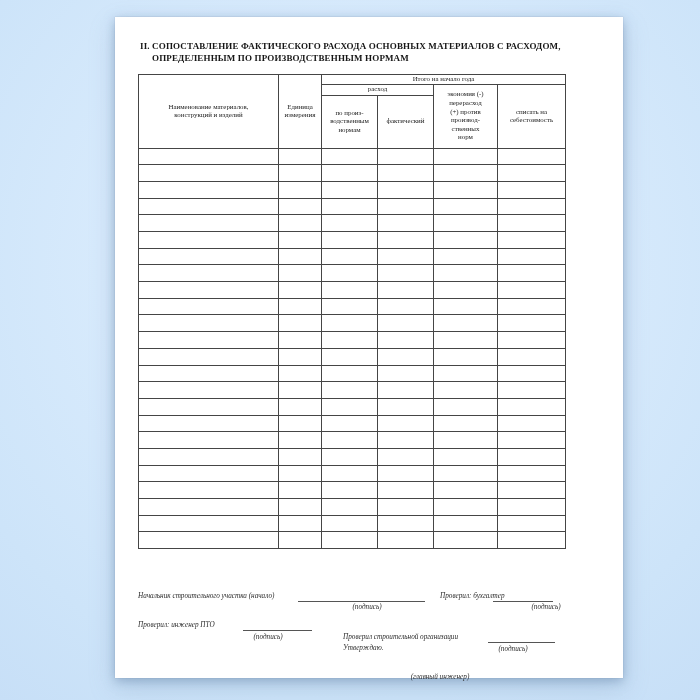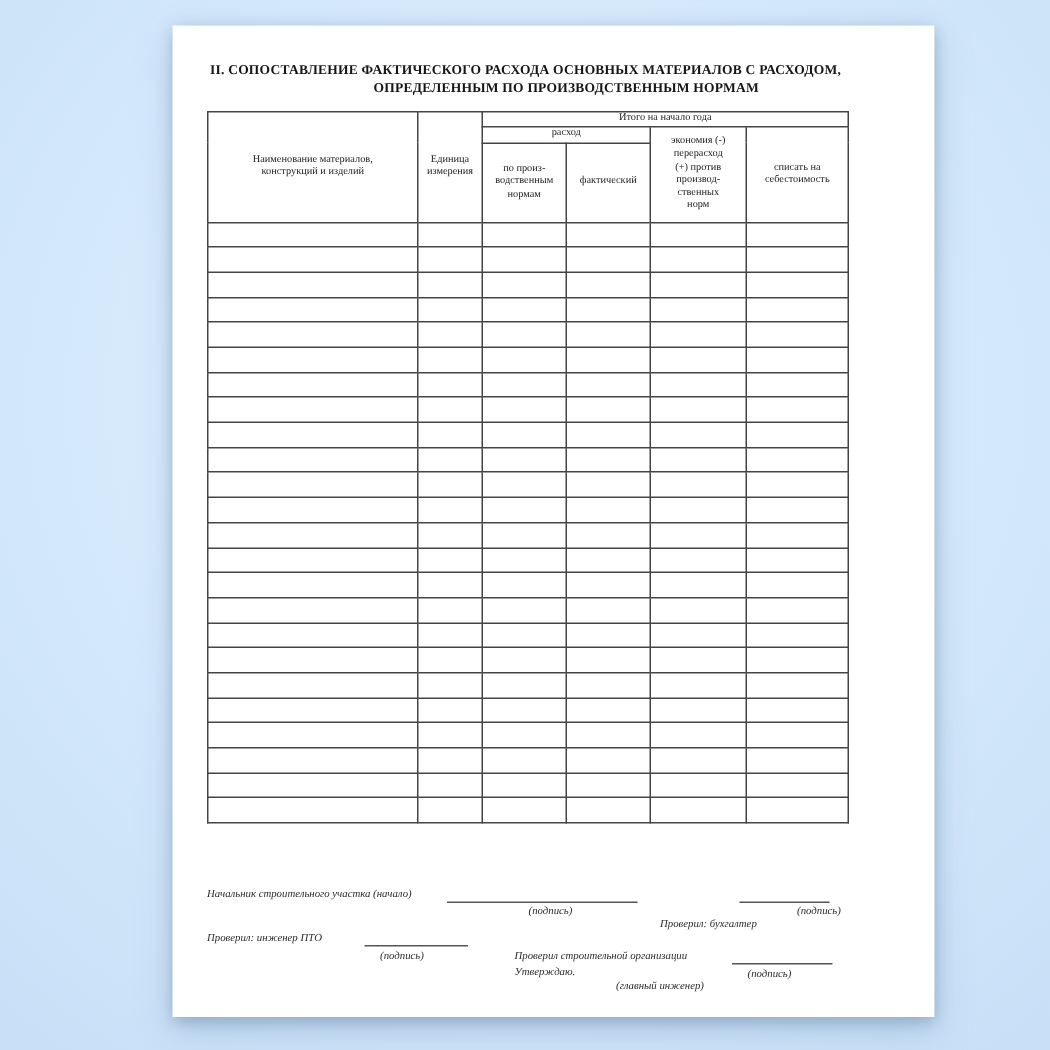--- a/index.html
+++ b/index.html
@@ -14,21 +14,21 @@
     left: 115px; top: 17px;
     width: 508px; height: 661px;
     background: #ffffff;
     box-shadow: 0 3px 10px rgba(110,140,175,.55), 0 10px 24px rgba(125,155,190,.30), 0 0 1px rgba(90,110,140,.45);
   }
   .doc-title {
     position: absolute; left: 25px; top: 24px; right: 20px;
     font-weight: bold; font-size: 9px; line-height: 11.5px;
     color: #161616; letter-spacing: .15px;
   }
-  .doc-title .t2 { padding-left: 12px; text-align: center; }
+  .doc-title .t2 { padding-left: 12px; }
   table.form-table {
     position: absolute; left: 23px; top: 57px;
     width: 427px; table-layout: fixed;
     border-collapse: collapse;
   }
   .form-table th, .form-table td {
     border: 1px solid #454545;
     padding: 0;
   }
   .form-table th {
@@ -47,31 +47,31 @@
   }
   .sig-caption { transform: translateX(-50%); }
   .sig-line {
     position: absolute; height: 0;
     border-bottom: 1px solid #555;
   }
   
   .f1-left-label  { left: 23px;  top: 575px; }
   .f1-left-line   { left: 183px; top: 584px; width: 127px; }
   .f1-left-cap    { left: 252px; top: 586px; }
-  .f1-right-label { left: 325px; top: 575px; margin-top: 20px; }
+  .f1-right-label { left: 325px; top: 575px; }
   .f1-right-line  { left: 378px; top: 584px; width: 60px; }
   .f1-right-cap   { left: 431px; top: 586px; }
   
   .f2-left-label  { left: 23px;  top: 604px; }
   .f2-left-line   { left: 128px; top: 613px; width: 69px; }
   .f2-left-cap    { left: 153px; top: 616px; }
   .f2-approve     { left: 228px; top: 604px; margin-top: 23px; }
   .f2-right-label { left: 228px; top: 616px; }
   .f2-right-line  { left: 373px; top: 625px; width: 67px; }
-  .f2-right-cap1  { left: 325px; top: 636px; }
+  .f2-right-cap1  { left: 325px; top: 656px; }
   .f2-right-cap2  { left: 398px; top: 628px; }
 </style>
 </head>
 <body>
 
 <div class="paper">
 
   <div class="doc-title">
     <div class="t1">II. СОПОСТАВЛЕНИЕ ФАКТИЧЕСКОГО РАСХОДА ОСНОВНЫХ МАТЕРИАЛОВ С РАСХОДОМ,</div>
     <div class="t2">ОПРЕДЕЛЕННЫМ ПО ПРОИЗВОДСТВЕННЫМ НОРМАМ</div>

